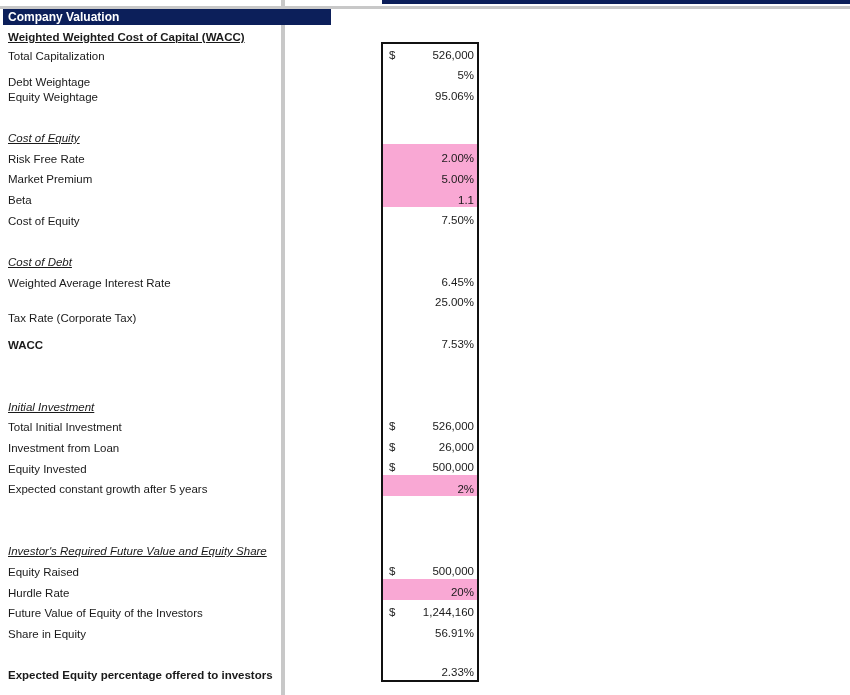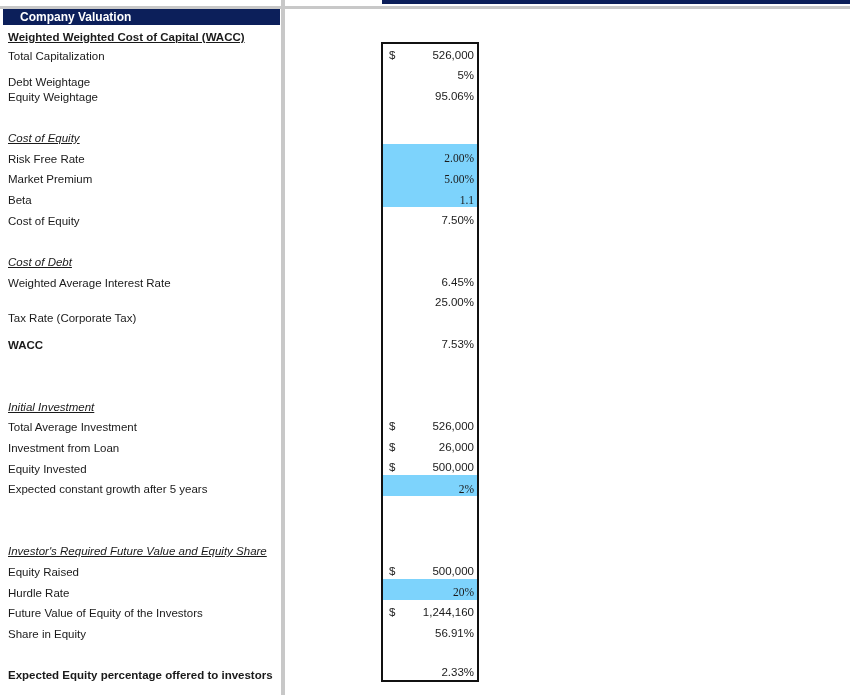--- a/index.html
+++ b/index.html
@@ -15,41 +15,41 @@
     }
     .top-navy-bar {
       position: absolute; left: 382px; top: 0; width: 468px; height: 4px;
       background: #0c1f5a;
     }
     .frozen-left-line {
       position: absolute; left: 281px; top: 0; width: 4px; height: 695px;
       background: #c8c8c8;
     }
     .title-bar {
-      position: absolute; left: 3px; top: 9px; width: 277px; height: 16px;
+      position: absolute; left: 3px; top: 9px; width: 328px; height: 16px;
       background: #0c1f5a; color: #ffffff; font-weight: bold;
-      line-height: 16px; padding-left: 17px; box-sizing: border-box;
+      line-height: 16px; padding-left: 5px; box-sizing: border-box;
       font-size: 12px;
     }
     .label {
       position: absolute; left: 8px; height: 20px; line-height: 20px;
       white-space: nowrap;
     }
     .label.heading { font-weight: bold; text-decoration: underline; }
     .label.section { font-style: italic; text-decoration: underline; }
     .label.bold { font-weight: bold; }
     .value-box {
       position: absolute; left: 381px; top: 42px; width: 98px; height: 640px;
       border: 2px solid #111; box-sizing: border-box; background: transparent;
     }
     .cell {
       position: absolute; left: 383px; width: 94px; height: 20.6px;
       line-height: 20px; box-sizing: border-box;
     }
-    .cell.input { background: #7dd3fc; font-family: Liberation Serif, serif; }
+    .cell.input { background: #f9a8d4; }
     .cell .cur { position: absolute; left: 6px; top: 0; }
     .cell .val { position: absolute; right: 3px; top: 0; }
     .cell.bold .val { font-weight: normal; }
   </style>
 </head>
 <body>
 
 <div class="frozen-top"></div>
 <div class="top-navy-bar"></div>
 <div class="frozen-left-line"></div>
@@ -67,21 +67,21 @@
 <div class="label" style="top:190px">Beta</div>
 <div class="label" style="top:211px">Cost of Equity</div>
 
 <div class="label section" style="top:252px">Cost of Debt</div>
 <div class="label" style="top:273px">Weighted Average Interest Rate</div>
 <div class="label" style="top:308px">Tax Rate (Corporate Tax)</div>
 
 <div class="label bold" style="top:335px">WACC</div>
 
 <div class="label section" style="top:397px">Initial Investment</div>
-<div class="label" style="top:417px">Total Average Investment</div>
+<div class="label" style="top:417px">Total Initial Investment</div>
 <div class="label" style="top:438px">Investment from Loan</div>
 <div class="label" style="top:459px">Equity Invested</div>
 <div class="label" style="top:479px">Expected constant growth after 5 years</div>
 
 <div class="label section" style="top:541px">Investor's Required Future Value and Equity Share</div>
 <div class="label" style="top:562px">Equity Raised</div>
 <div class="label" style="top:583px">Hurdle Rate</div>
 <div class="label" style="top:603px">Future Value of Equity of the Investors</div>
 <div class="label" style="top:624px">Share in Equity</div>
 

